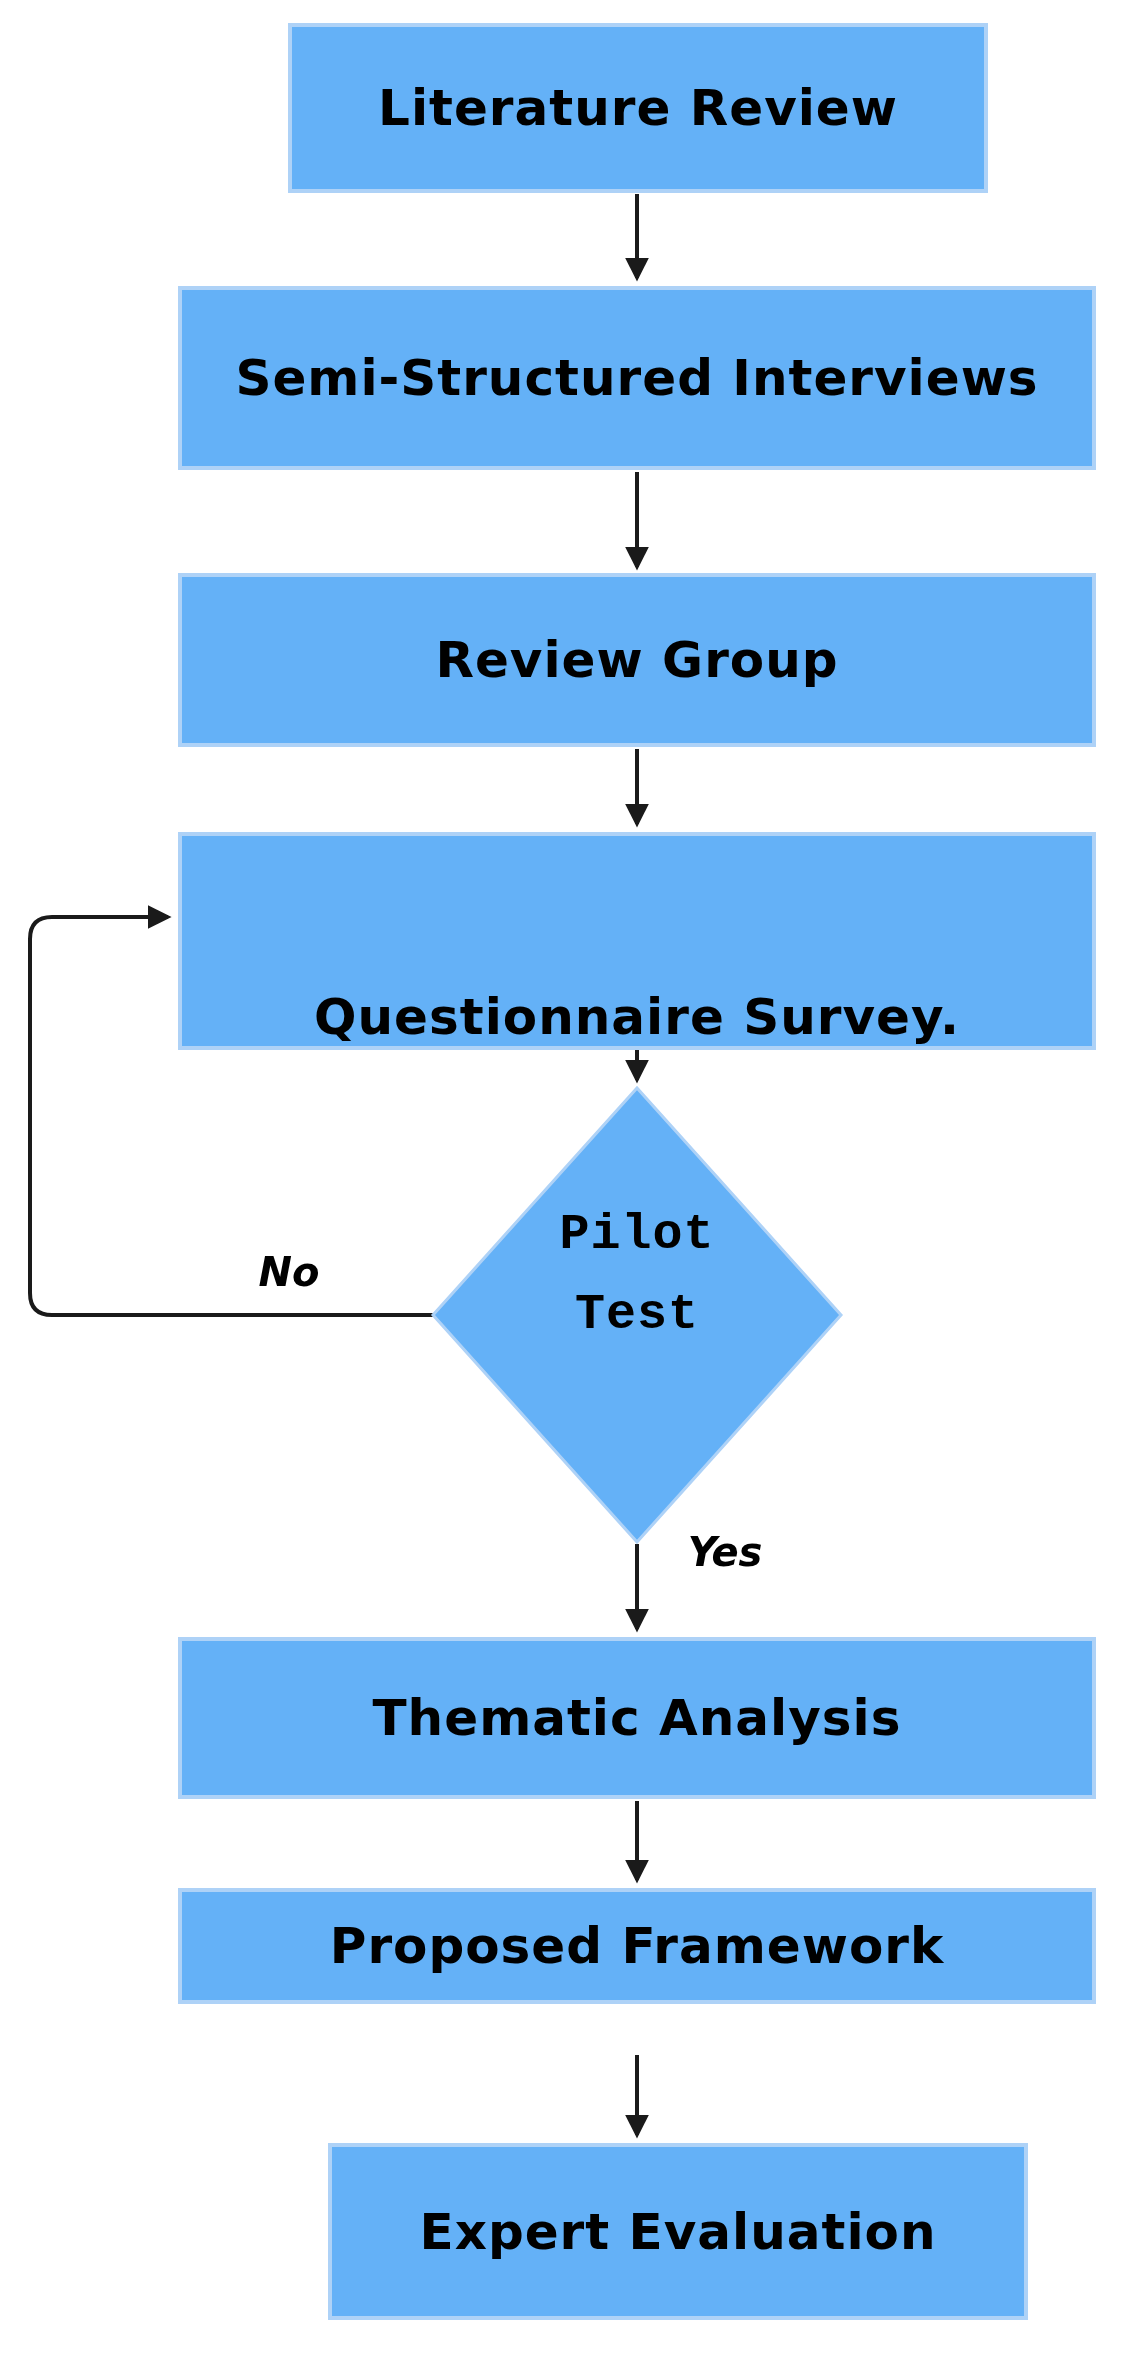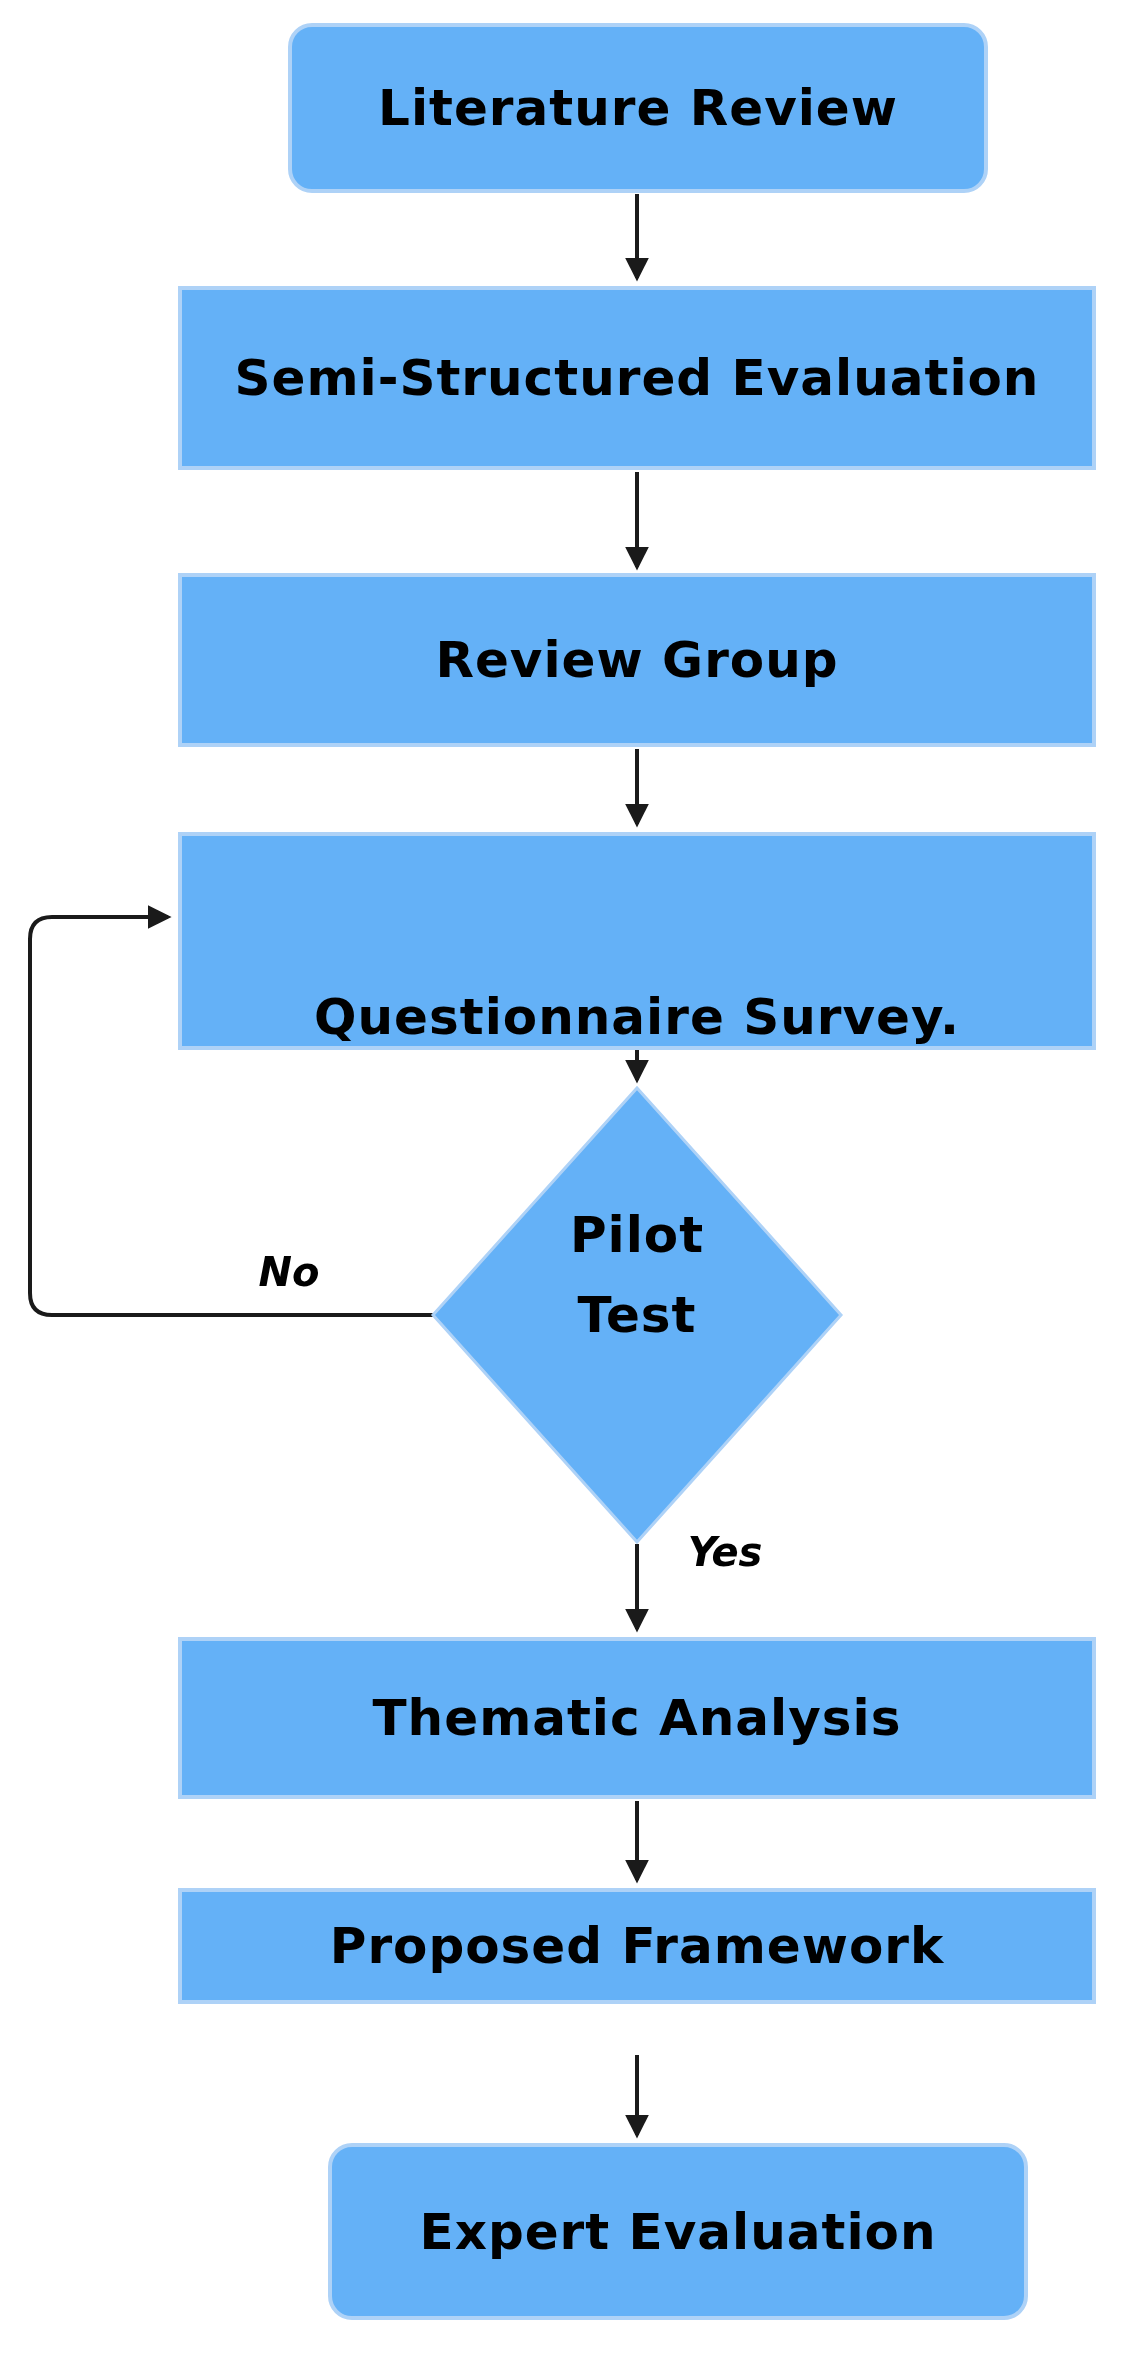--- a/index.html
+++ b/index.html
@@ -21,36 +21,36 @@
   .node{
     position:absolute;z-index:2;
     background:var(--node-fill);
     border:4px solid var(--node-border);
     box-sizing:border-box;
     display:flex;align-items:center;justify-content:center;
     color:var(--text-color);
     font-weight:bold;font-size:50px;letter-spacing:1px;
     text-align:center;
   }
-  .node-rect-narrow{left:288px;width:700px;border-radius:24px;}
+  .node-rect-narrow{left:288px;width:700px;}
   .node-rect-wide{left:178px;width:918px;}
   .n-literature{top:23px;height:170px;}
   .n-interviews{top:286px;height:184px;}
   .n-focus{top:573px;height:174px;}
   .n-questionnaire{top:832px;height:218px;align-items:flex-end;}
   .n-thematic{top:1637px;height:162px;text-align:right;}
   .n-proposed{top:1888px;height:116px;text-align:center;}
   .n-expert{top:2143px;height:177px;margin-left:40px;}
   .diamond-label{
     position:absolute;z-index:2;
     left:507px;top:1150px;width:260px;height:250px;
     display:flex;align-items:center;justify-content:center;
     color:var(--text-color);
     font-weight:bold;font-size:50px;letter-spacing:1px;
-    text-align:center;line-height:1.6;
+    text-align:center;line-height:1.6;font-family:Liberation Mono, monospace;
   }
   .edge-label{
     position:absolute;z-index:3;
     display:flex;align-items:center;justify-content:center;
     color:var(--text-color);
     font-weight:bold;font-style:italic;font-size:40px;
   }
   .label-no{left:214px;top:1232px;width:150px;height:80px;}
   .label-yes{left:650px;top:1512px;width:150px;height:80px;}
 </style>
@@ -77,21 +77,21 @@
     <path d="M433 1315 L52 1315 Q30 1315 30 1293 L30 939 Q30 917 52 917 L168 917" stroke="#1a1a1a" stroke-width="4" fill="none" marker-end="url(#arrow)"></path>
 
     <polygon points="637,1088 841,1315 637,1542 433,1315" fill="#64b1f7" stroke="#aed2f7" stroke-width="3"></polygon>
   </svg>
 
   <div class="node node-rect-narrow n-literature">
     <span>Literature Review</span>
   </div>
 
   <div class="node node-rect-wide n-interviews">
-    <span>Semi-Structured Evaluation</span>
+    <span>Semi-Structured Interviews</span>
   </div>
 
   <div class="node node-rect-wide n-focus">
     <span>Review Group</span>
   </div>
 
   <div class="node node-rect-wide n-questionnaire">
     <span>Questionnaire Survey.</span>
   </div>
 

